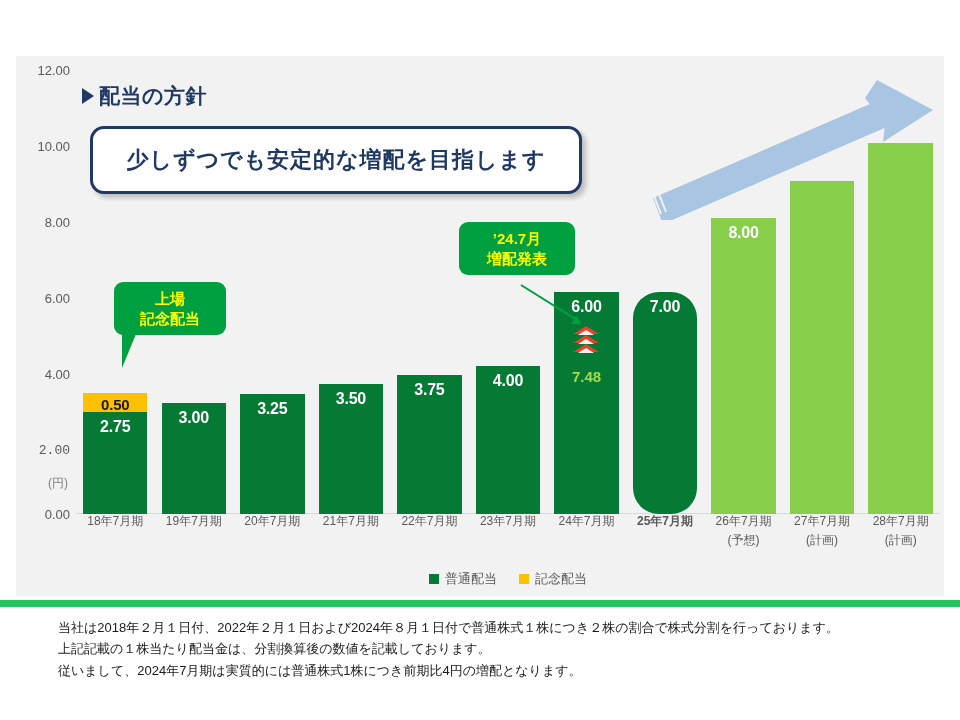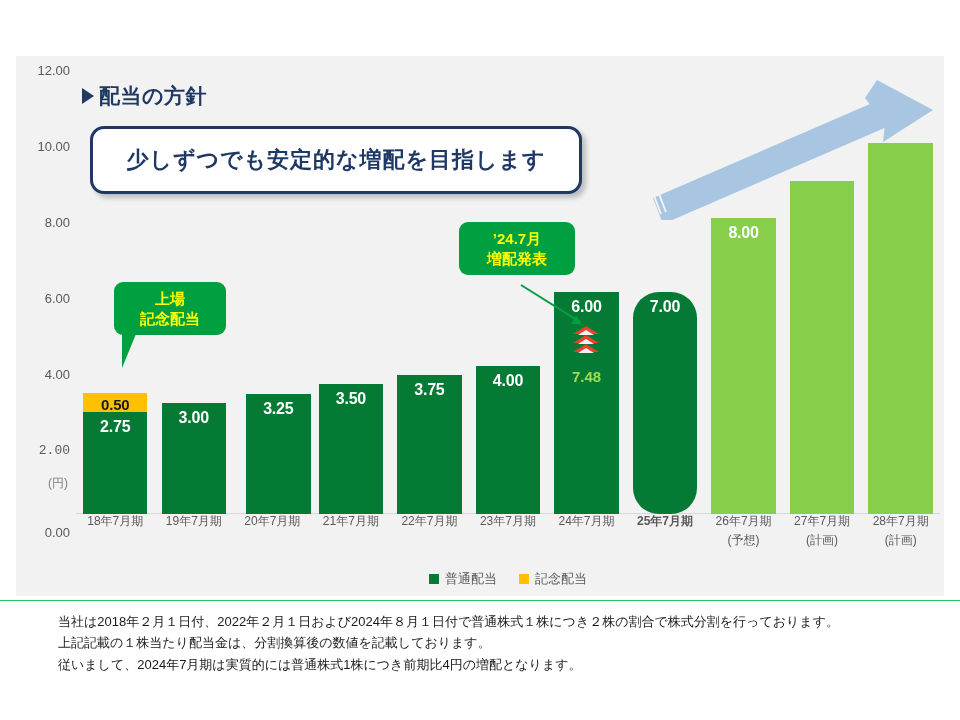--- a/index.html
+++ b/index.html
@@ -265,21 +265,21 @@
     height: 140px;
     pointer-events: none;
   }
 
   
   #footnotes {
     position: absolute;
     left: 0;
     top: 600px;
     width: 960px;
-    border-top: 1px solid #22c55e;
+    border-top: 7px solid #22c55e;
     padding: 10px 0 0 58px;
     box-sizing: border-box;
     font-size: 13px;
     color: #1a1a1a;
     line-height: 1.65;
   }
   #footnotes div { white-space: nowrap; }
 </style>
 </head>
 <body>
@@ -287,21 +287,21 @@
 <div id="chart-panel">
 
   <div class="y-axis">
     <div class="y-tick" style="top:14px;">12.00</div>
     <div class="y-tick" style="top:90px;">10.00</div>
     <div class="y-tick" style="top:166px;">8.00</div>
     <div class="y-tick" style="top:242px;">6.00</div>
     <div class="y-tick" style="top:318px;">4.00</div>
     <div class="y-tick" style="top:394px;font-family:Liberation Mono, monospace;">2.00</div>
     <div class="y-unit" style="top:427px;">(円)</div>
-    <div class="y-tick" style="top:476px;padding-left:36px;">0.00</div>
+    <div class="y-tick" style="top:458px;padding-left:36px;">0.00</div>
   </div>
 
   <div id="plot">
     <div id="baseline"></div>
 
     <div class="bar-col" style="left:0.0%; width:9.09%; height:120px;">
       <div class="bar bar-normal" style="height:102px;">
         <div class="bar-value">2.75</div>
       </div>
       <div class="bar bar-memo" style="height:19px; bottom:102px;">
@@ -309,21 +309,21 @@
       </div>
     </div>
 
     <div class="bar-col" style="left:9.09%; width:9.09%; height:111px;margin-top:12px;">
       <div class="bar bar-normal" style="height:111px;">
         <div class="bar-value">3.00</div>
       </div>
     </div>
 
     <div class="bar-col" style="left:18.18%; width:9.09%; height:120px;">
-      <div class="bar bar-normal" style="height:120px;margin-left:6px;">
+      <div class="bar bar-normal" style="height:120px;">
         <div class="bar-value">3.25</div>
       </div>
     </div>
 
     <div class="bar-col" style="left:27.27%; width:9.09%; height:130px;">
       <div class="bar bar-normal" style="height:130px;">
         <div class="bar-value">3.50</div>
       </div>
     </div>
 

